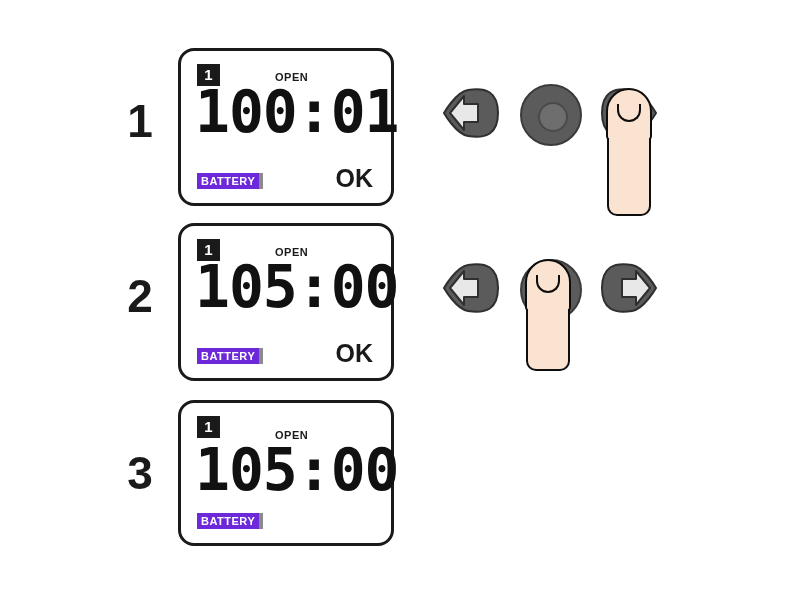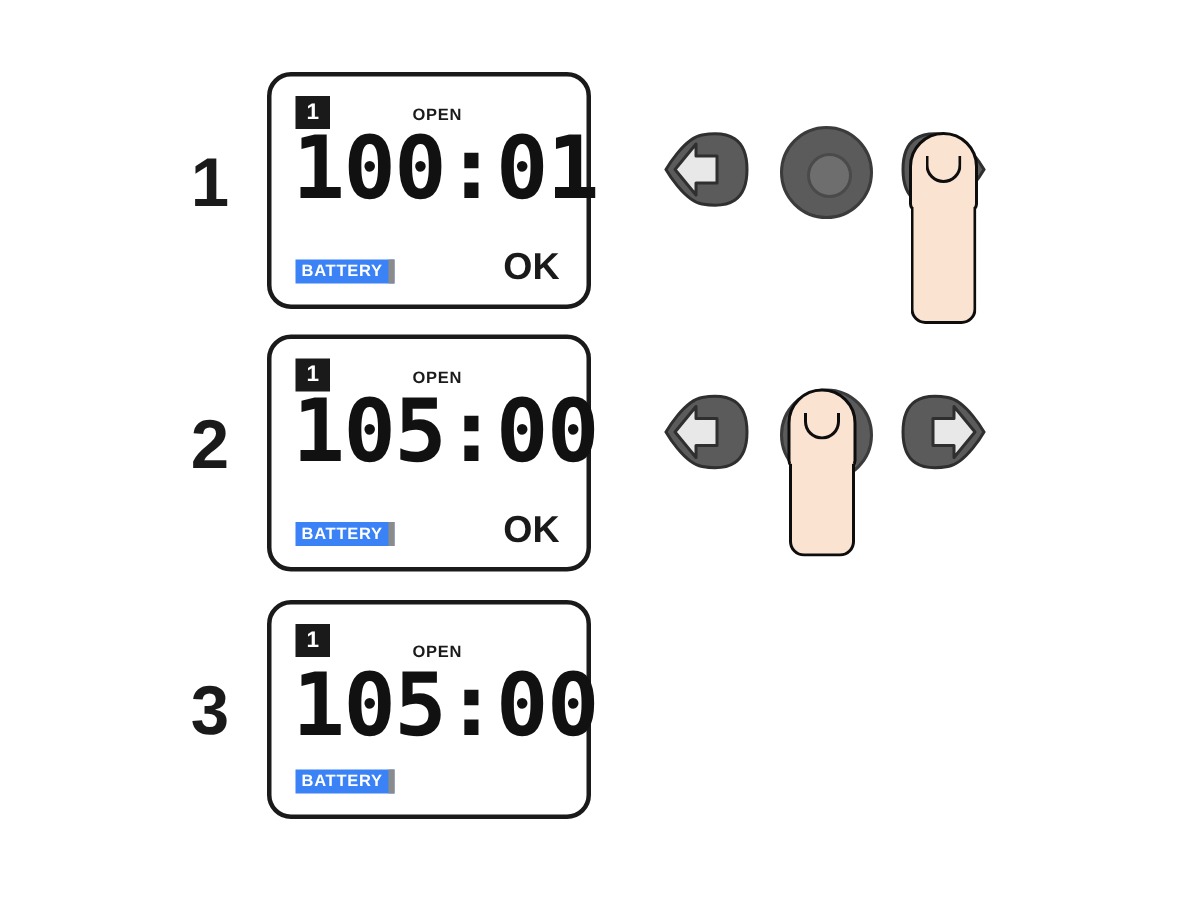--- a/index.html
+++ b/index.html
@@ -100,21 +100,21 @@
     -webkit-text-stroke: 0px;
     line-height: 62px;
     white-space: nowrap;
   }
   .row-3 .lcd-digits { top: 36px; }
 
   .battery-badge {
     position: absolute;
     left: 16px;
     bottom: 14px;
-    background: #3b82f6;
+    background: #6d28d9;
     color: #ffffff;
     font-size: 11px;
     font-weight: bold;
     letter-spacing: 0.5px;
     padding: 2px 4px 2px 4px;
     font-family: "Liberation Sans", sans-serif;
     border-right: 4px solid #8b8b8b;
   }
 
   .ok-label {

